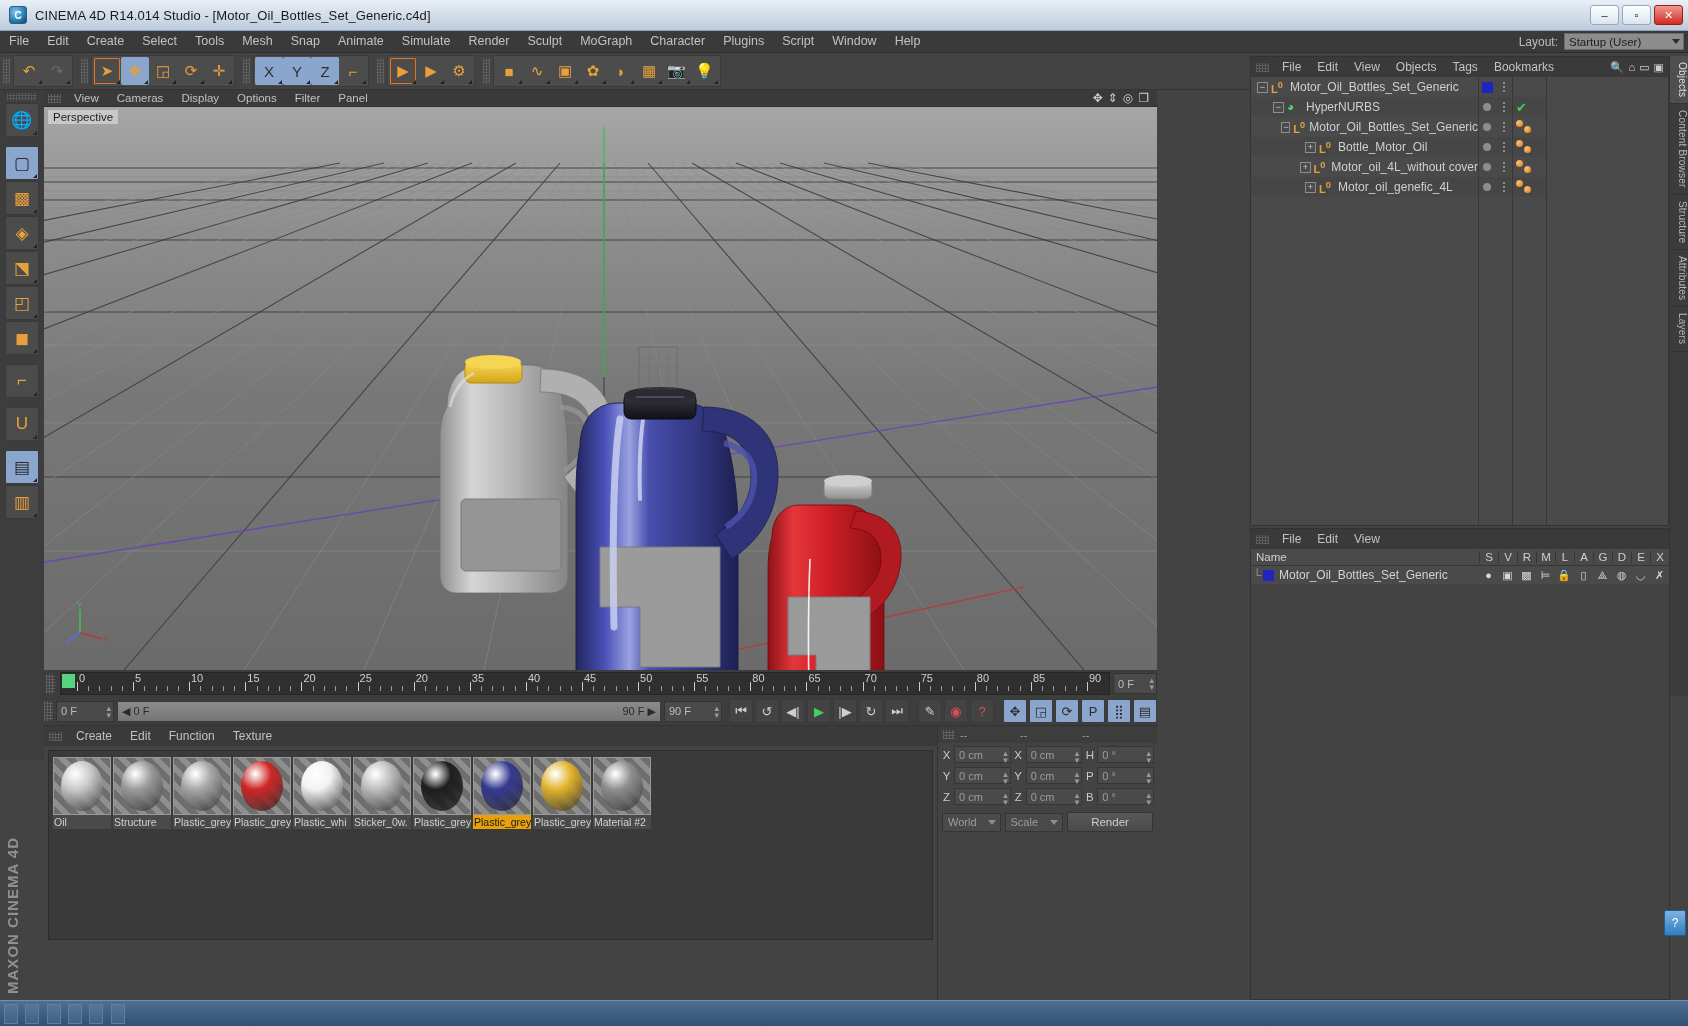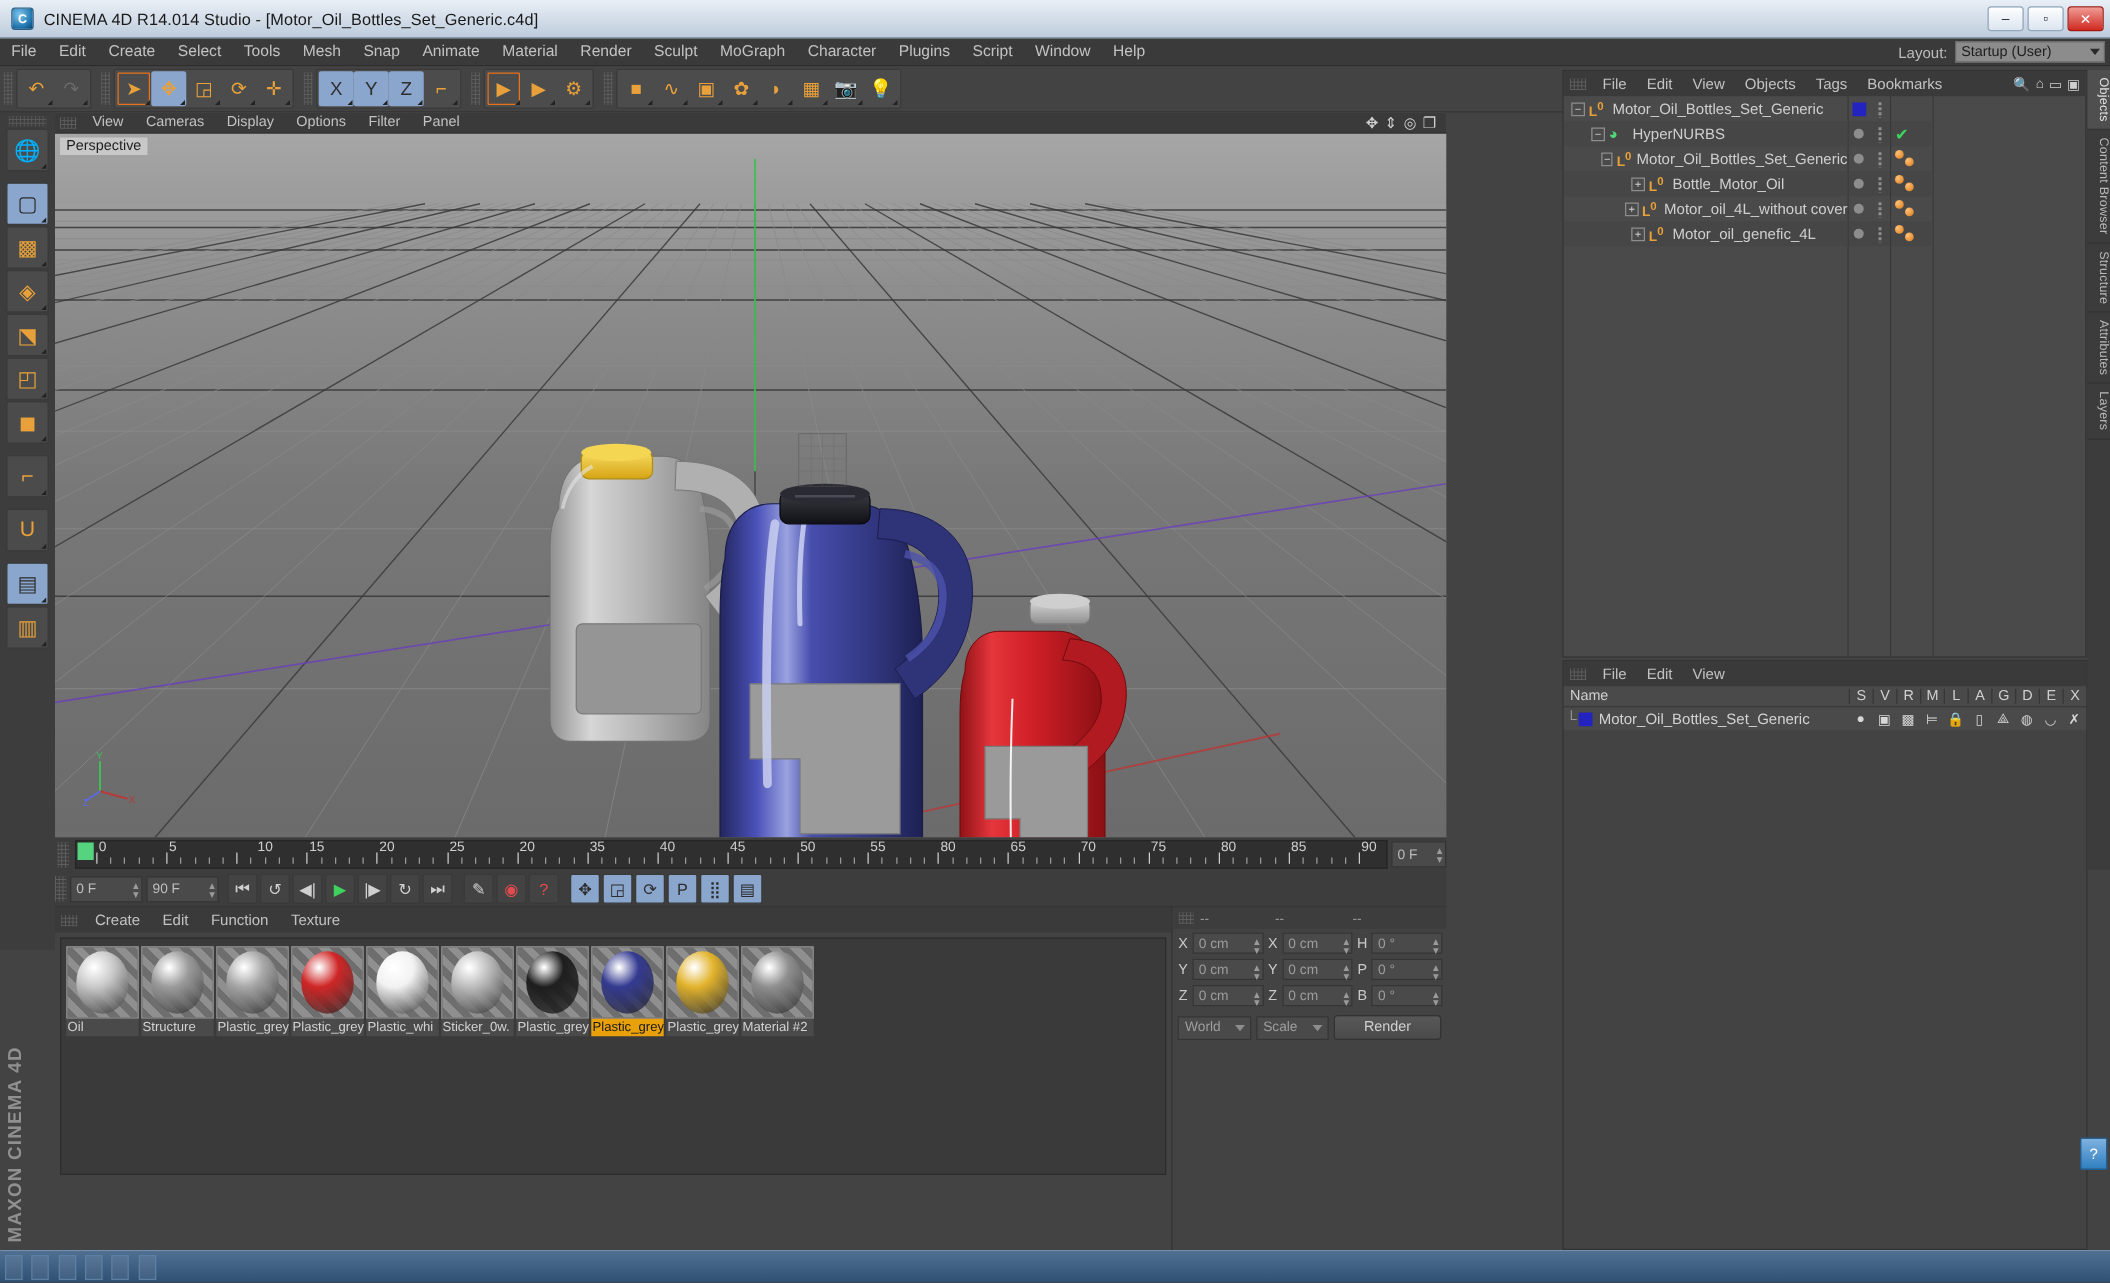--- a/index.html
+++ b/index.html
@@ -206,21 +206,21 @@
   <div class="menubar">
     <div id="menu-items" style="display:flex">
         <div class="mi">File</div>
         <div class="mi">Edit</div>
         <div class="mi">Create</div>
         <div class="mi">Select</div>
         <div class="mi">Tools</div>
         <div class="mi">Mesh</div>
         <div class="mi">Snap</div>
         <div class="mi">Animate</div>
-        <div class="mi">Material</div>
+        <div class="mi">Simulate</div>
         <div class="mi">Render</div>
         <div class="mi">Sculpt</div>
         <div class="mi">MoGraph</div>
         <div class="mi">Character</div>
         <div class="mi">Plugins</div>
         <div class="mi">Script</div>
         <div class="mi">Window</div>
         <div class="mi">Help</div>
       </div>
     <div class="layout-wrap">
@@ -645,21 +645,21 @@
         <div class="rtick" style="left: 38.4444px;"></div>
         <div class="rtick" style="left: 49.6667px;"></div>
         <div class="rtick" style="left: 60.8889px;"></div>
         <div class="rtickM" style="left: 72.1111px;"></div>
         <div class="rlab" style="left: 74.1111px;">5</div>
         <div class="rtick" style="left: 83.3333px;"></div>
         <div class="rtick" style="left: 94.5556px;"></div>
         <div class="rtick" style="left: 105.778px;"></div>
         <div class="rtick" style="left: 117px;"></div>
         <div class="rtickM" style="left: 128.222px;"></div>
-        <div class="rlab" style="left: 145px;">10</div>
+        <div class="rlab" style="left: 130px;">10</div>
         <div class="rtick" style="left: 139.444px;"></div>
         <div class="rtick" style="left: 150.667px;"></div>
         <div class="rtick" style="left: 161.889px;"></div>
         <div class="rtick" style="left: 173.111px;"></div>
         <div class="rtickM" style="left: 184.333px;"></div>
         <div class="rlab" style="left: 186.333px;">15</div>
         <div class="rtick" style="left: 195.556px;"></div>
         <div class="rtick" style="left: 206.778px;"></div>
         <div class="rtick" style="left: 218px;"></div>
         <div class="rtick" style="left: 229.222px;"></div>
@@ -757,20 +757,24 @@
   </div>
 
   <div class="playbar">
     <div style="width:9px;height:20px;opacity:.6;
       background-image:repeating-linear-gradient(0deg,#777 0 1px,transparent 1px 3px),
       repeating-linear-gradient(90deg,#777 0 1px,transparent 1px 3px);background-size:3px 3px;"></div>
     <div class="fld" style="width:58px">
       <span>0 F</span>
       <span class="spin">▴<br>▾</span>
     </div>
+    <div class="tslider">
+      <span>◀ <span>0 F</span></span>
+      <span><span>90 F</span> ▶</span>
+    </div>
     <div class="fld" style="width:58px">
       <span>90 F</span>
       <span class="spin">▴<br>▾</span>
     </div>
     <div id="playbtns" style="display:flex;gap:2px;margin-left:4px">
         <div class="pbtn dark">
           <span style="font-size:13px;color:#cfcfcf">⏮</span>
         </div>
         <div class="pbtn dark">
           <span style="font-size:13px;color:#cfcfcf">↺</span>

